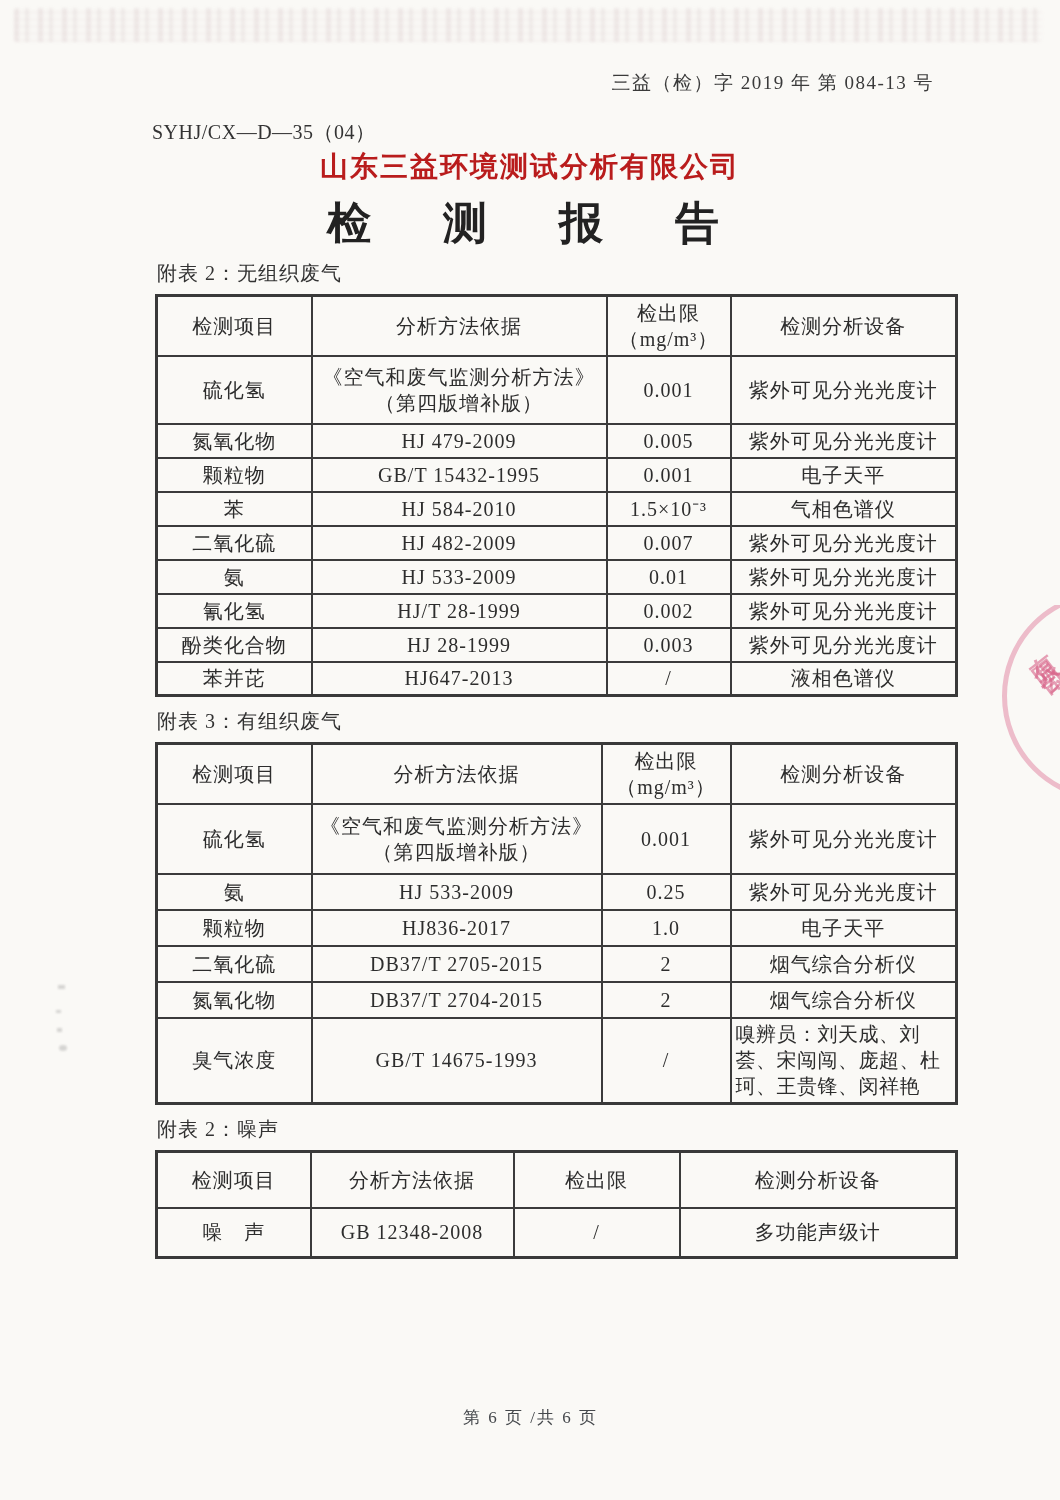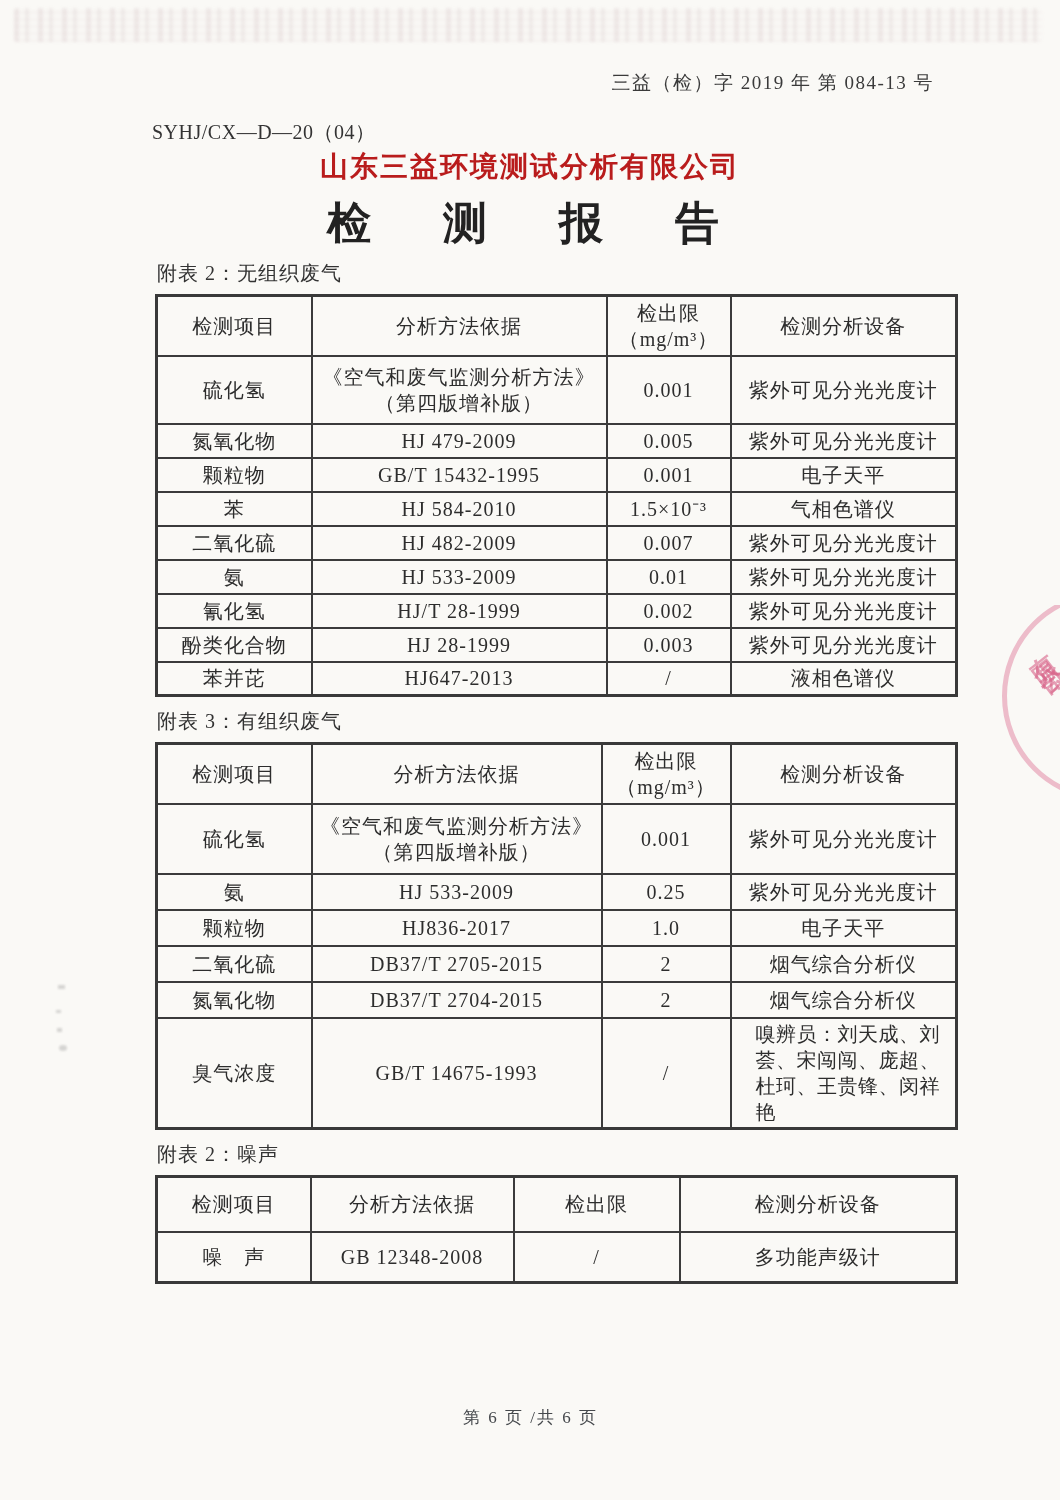--- a/index.html
+++ b/index.html
@@ -67,21 +67,21 @@
     line-height:1.3;
   }
   .h-row th { height:60px; }
   .r-tall td { height:68px; }
   .r-tall3 td { height:70px; }
   .r-std td { height:34px; }
   .r-std3 td { height:36px; }
   .r-odor td { height:86px; }
   .r-noise td { height:50px; }
   .h-row4 th { height:56px; }
-  td.left-cell { text-align:left; padding-left:24px; letter-spacing:0.5px; }
+  td.left-cell { text-align:left; padding-left:4px; letter-spacing:0.5px; }
   .page-footer {
     position:absolute; top:1406px; left:0; width:1011px;
     text-align:center; padding-left:50px;
     font-size:17px; color:#45484c; letter-spacing:2px;
   }
   
   .stamp {
     position:absolute; top:605px; right:0; width:62px; height:212px;
     overflow:hidden; pointer-events:none;
   }
@@ -107,21 +107,21 @@
   .speck-4 { left:59px; top:1045px; width:8px; height:6px; border-radius:50%; }
 </style>
 </head>
 <body>
 
 <div class="page">
 
   <div class="scan-artifact"></div>
 
   <div class="doc-number">三益（检）字 2019 年 第 084-13 号</div>
-  <div class="form-code">SYHJ/CX—D—20（04）</div>
+  <div class="form-code">SYHJ/CX—D—35（04）</div>
   <div class="company-name">山东三益环境测试分析有限公司</div>
   <div class="report-title">检　测　报　告</div>
 
   <div class="content">
 
     <div class="table-caption">附表 2：无组织废气</div>
     <table>
       <colgroup>
           <col style="width:155px">
           <col style="width:295px">

